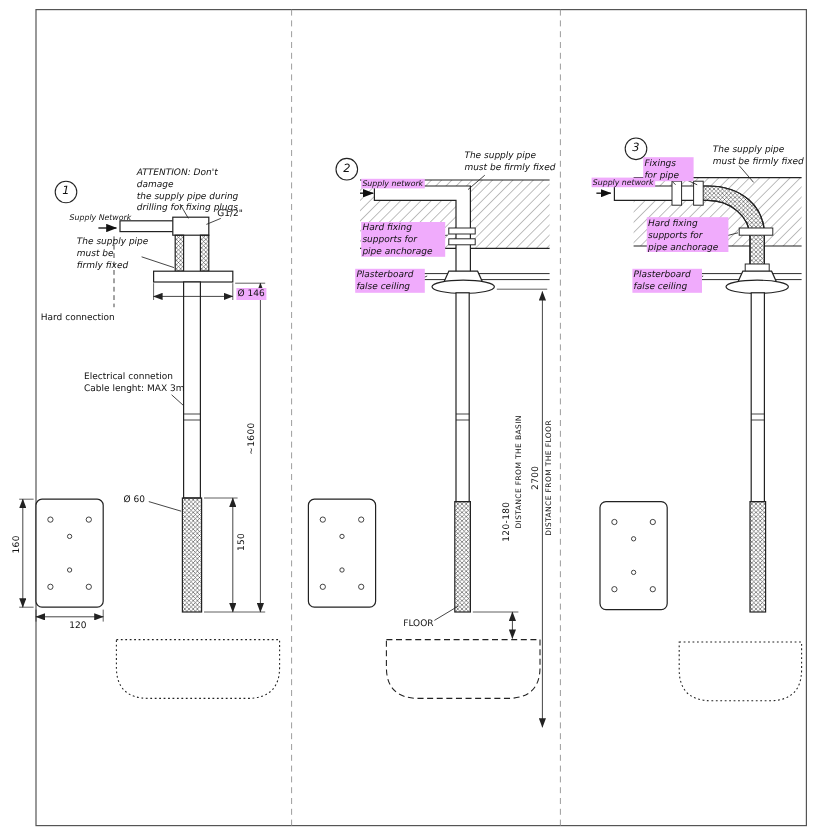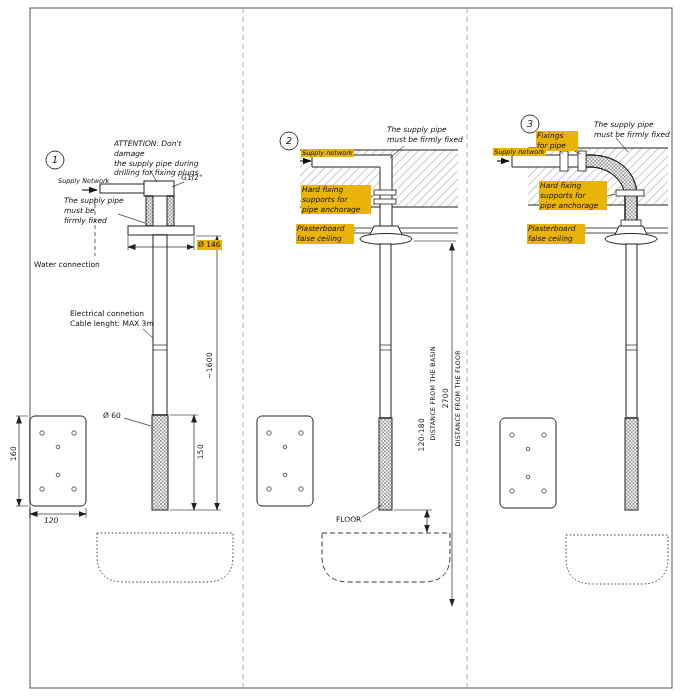--- a/index.html
+++ b/index.html
@@ -7,22 +7,22 @@
   html, body { margin: 0; padding: 0; }
   body {
     width: 700px; height: 700px; background: #fff;
     font-family: "DejaVu Sans", sans-serif; color: #111;
   }
   #stage { position: relative; width: 700px; height: 700px; overflow: hidden; }
   #stage > svg { position: absolute; left: 0; top: 0; }
   .lbl { position: absolute; font-size: 7.5px; line-height: 1.3; white-space: pre-line; color: #111; }
   .it  { font-style: italic; }
   .sm  { font-size: 6.5px; }
-  .bg  { background: #eab308; padding: 0 1px; }
-  .ctr { text-align: left; font-style: italic; }
+  .bg  { background: #f0abfc; padding: 0 1px; }
+  .ctr { text-align: right; }
   .num { position: absolute; width: 18px; text-align: center; font-size: 9.5px; font-style: italic; color: #111; }
   .vlabel {
     position: absolute; writing-mode: vertical-rl; transform: rotate(180deg);
     font-size: 7.5px; white-space: nowrap; letter-spacing: 0.3px; color: #111;
   }
   .vsm { font-size: 6.3px; }
 </style>
 </head>
 <body>
 
@@ -184,21 +184,21 @@
 
   <div class="num" style="left:46px;top:154px">1</div>
   <div class="lbl it" style="left:114px;top:139px;width:100px">ATTENTION: Don't damage
 the supply pipe during
 drilling for fixing plugs</div>
   <div class="lbl it sm" style="left:58px;top:177px">Supply Network</div>
   <div class="lbl" style="left:181px;top:173px">G1/2"</div>
   <div class="lbl it" style="left:64px;top:196px;width:62px">The supply pipe
 must be
 firmly fixed</div>
-  <div class="lbl" style="left:34px;top:260px">Water connection</div>
+  <div class="lbl" style="left:34px;top:260px">Hard connection</div>
   <div class="lbl" style="left:70px;top:309px;width:95px">Electrical connetion
 Cable lenght: MAX 3m</div>
   <div class="lbl bg" style="left:197px;top:240px">Ø 146</div>
   <div class="lbl" style="left:103px;top:411px">Ø 60</div>
   <div class="vlabel" style="left:205px;top:352px">~1600</div>
   <div class="vlabel" style="left:196px;top:444px">150</div>
   <div class="vlabel" style="left:9px;top:446px">160</div>
   <div class="lbl ctr" style="left:44px;top:516px;width:28px">120</div>
 
   <div class="num" style="left:280px;top:135px">2</div>

